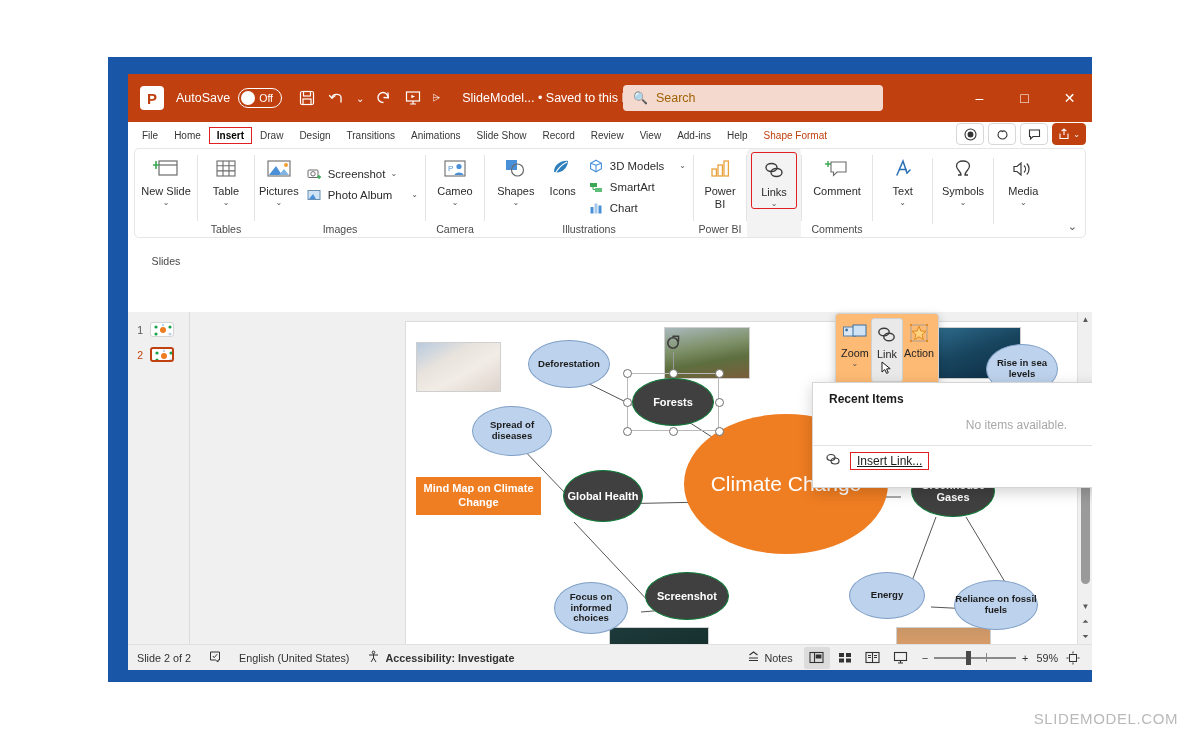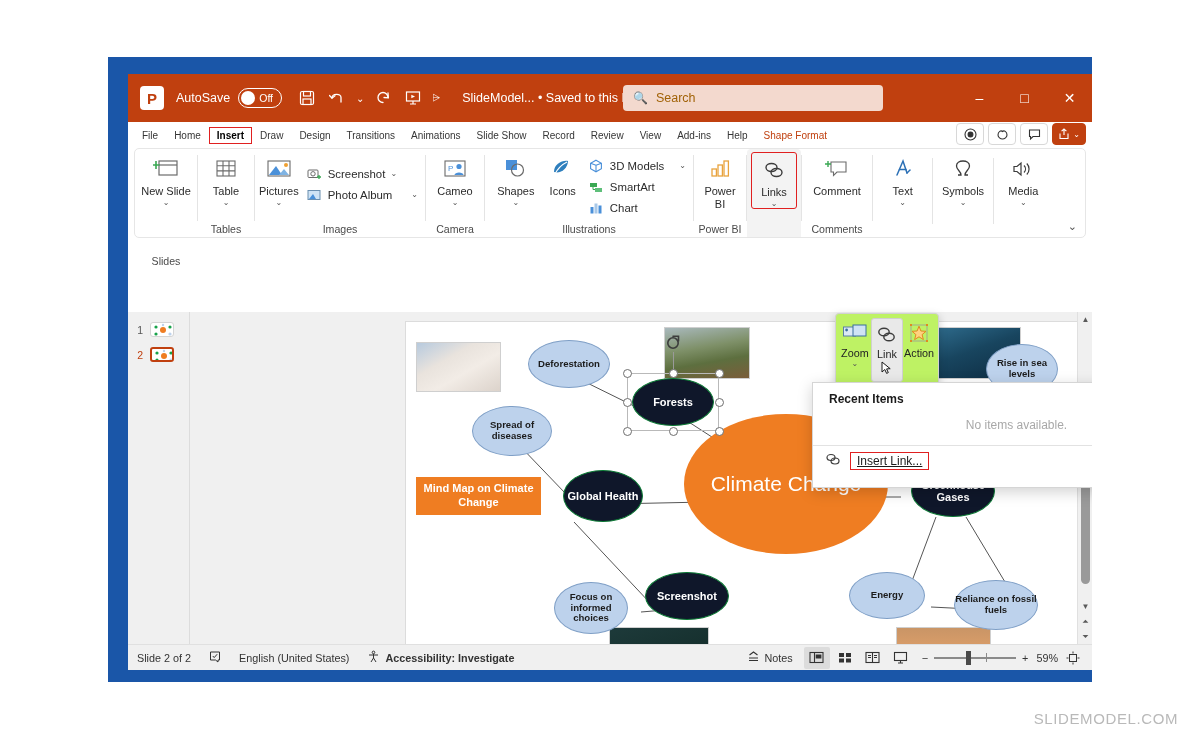--- a/index.html
+++ b/index.html
@@ -116,21 +116,21 @@
   .smallbtn .ic { width: 17px; display:flex; align-items:center; justify-content:center; }
   .caret { font-size: 8px; color:#555; }
   .ribbon-collapse { position:absolute; right: 8px; bottom: 4px; font-size: 11px; color:#555; }
 
   
   .links-group { background:#f3f3f3; border-radius: 4px 4px 0 0; }
 
   
   .links-dd {
     position:absolute; left: 707px; top: 239px; width: 104px; height: 74px;
-    background: #bef264; border: 1px solid #d2d2d2; border-radius: 4px;
+    background: #fdba74; border: 1px solid #d2d2d2; border-radius: 4px;
     box-shadow: 0 3px 10px rgba(0,0,0,.2);
     display:flex; padding: 4px 3px; z-index: 40;
   }
   .dd-item {
     width: 46px; display:flex; flex-direction:column; align-items:center;
     font-size: 10.8px; color:#232323; padding-top: 3px; border-radius:3px;
   }
   .dd-item.hover { background:#e9e9e9; border:1px solid #d0d0d0; }
   .dd-item .ic { height: 24px; display:flex; align-items:center; justify-content:center; margin-bottom:2px; }
 
@@ -167,21 +167,21 @@
     background:#fff; border:1px solid #dcdcdc; overflow:hidden;
   }
 
   
   .node {
     position:absolute; border-radius: 50%;
     display:flex; align-items:center; justify-content:center;
     text-align:center; line-height: 1.12;
   }
   .node.blue { background:#bdd2ec; border:1px solid #7f9fc6; color:#1c1c1c; font-size: 9.6px; font-weight: bold; }
-  .node.green { background:#0f172a; border:1px solid #0c7a35; color:#fff; font-size: 11px; font-weight: bold; }
+  .node.green { background:#404040; border:1px solid #0c7a35; color:#fff; font-size: 11px; font-weight: bold; }
   .node.center {
     background:#ef7d22; color:#fff; font-size: 21px; font-weight: normal;
   }
   .photo { position:absolute; border:1px solid #cfcfcf; overflow:hidden; }
   .legend-box {
     position:absolute; background:#ef7d22; color:#fff; font-weight:bold;
     font-size: 11px; text-align:center; line-height:1.25;
     display:flex; align-items:center; justify-content:center;
   }
   svg.links-svg { position:absolute; left:0; top:0; width:705px; height:396px; }

